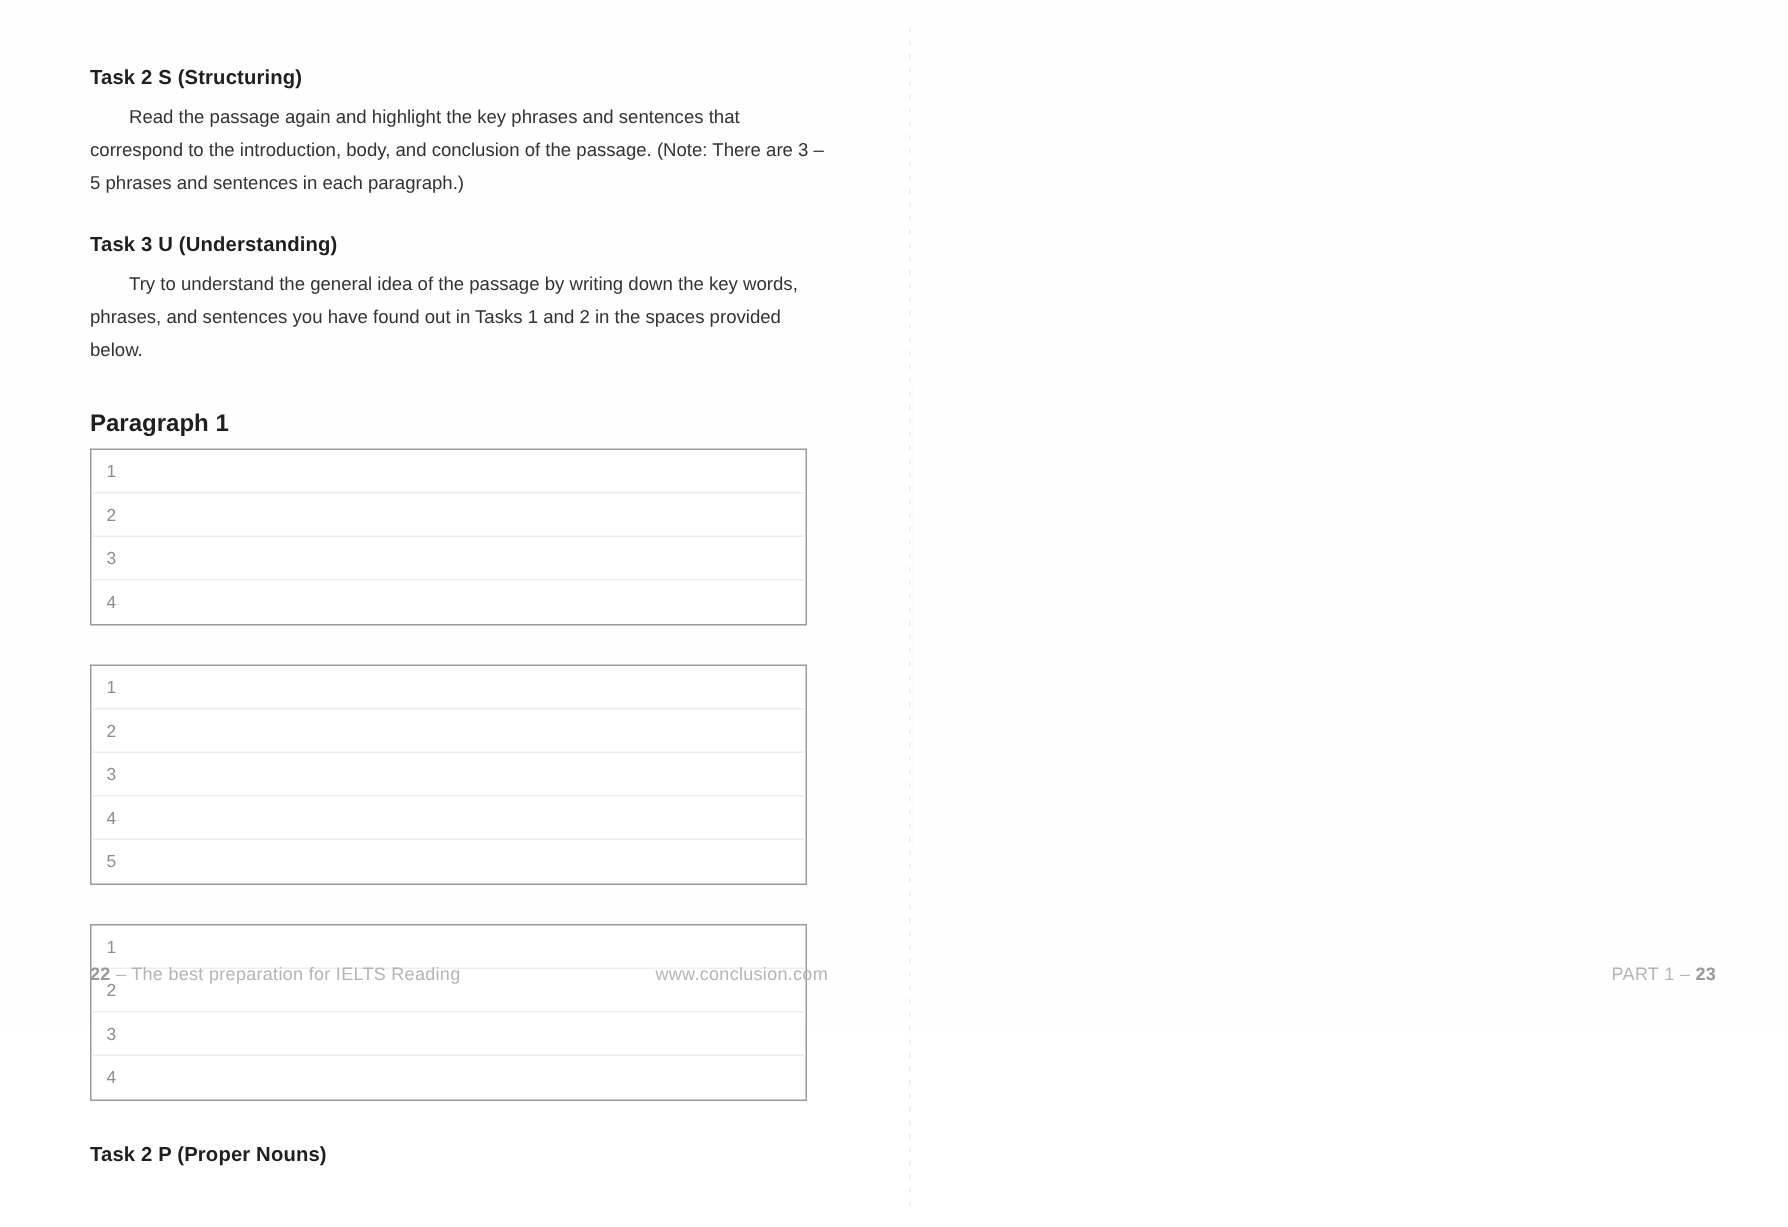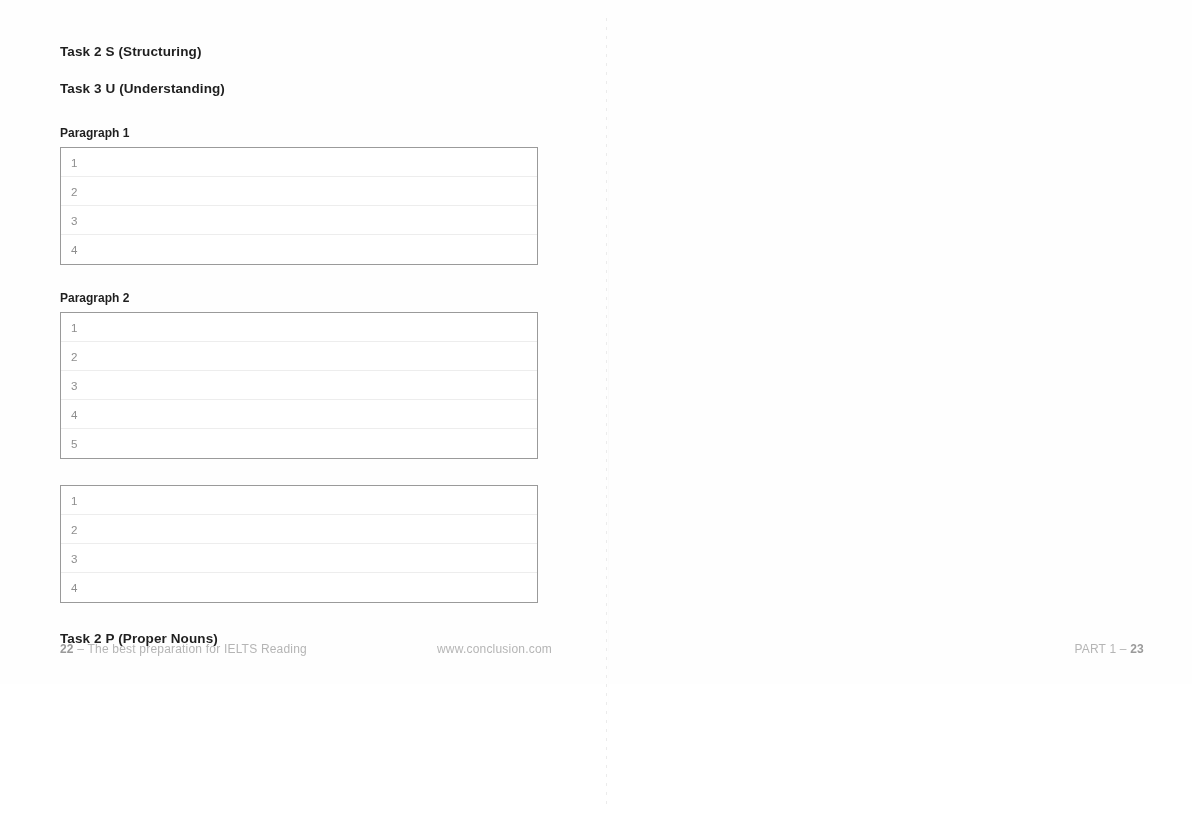--- a/index.html
+++ b/index.html
@@ -75,21 +75,21 @@
   p.task-text {
     font-size: 12.4px;
     line-height: 22px;
     color: #333;
     margin: 0;
     text-indent: 26px;
     text-align: left;
   }
 
   h3.para-label {
-    font-size: 12px;
+    font-size: 16px;
     font-weight: bold;
     color: #1f1f1f;
     margin: 0 0 7px 0;
   }
   .para-block { margin-top: 26px; }
   .para-block.first { margin-top: 30px; }
 
   .answer-box {
     border: 1px solid #9a9a9a;
     background: #ffffff;
@@ -125,35 +125,36 @@
 </style>
 </head>
 <body>
 
 <div class="spread">
 
   <div class="page page-left">
     <div class="left-body">
 
       <h2 class="task-heading">Task 2 S (Structuring)</h2>
+      <p class="task-text">Read the passage again and highlight the key phrases and sentences that correspond to the introduction, body, and conclusion of the passage. (Note: There are 3 – 5 phrases and sentences in each paragraph.)</p>
 
       <h2 class="task-heading second">Task 3 U (Understanding)</h2>
+      <p class="task-text">Try to understand the general idea of the passage by writing down the key words, phrases, and sentences you have found out in Tasks 1 and 2 in the spaces provided below.</p>
 
       <div class="para-block first">
         <h3 class="para-label">Paragraph 1</h3>
         <div class="answer-box">
           <div class="answer-row">1</div>
           <div class="answer-row">2</div>
           <div class="answer-row">3</div>
           <div class="answer-row">4</div>
         </div>
       </div>
 
       <div class="para-block">
-        <h3 class="para-label">Paragraph 2</h3>
         <div class="answer-box">
           <div class="answer-row">1</div>
           <div class="answer-row">2</div>
           <div class="answer-row">3</div>
           <div class="answer-row">4</div>
           <div class="answer-row">5</div>
         </div>
       </div>
 
       <div class="para-block">

